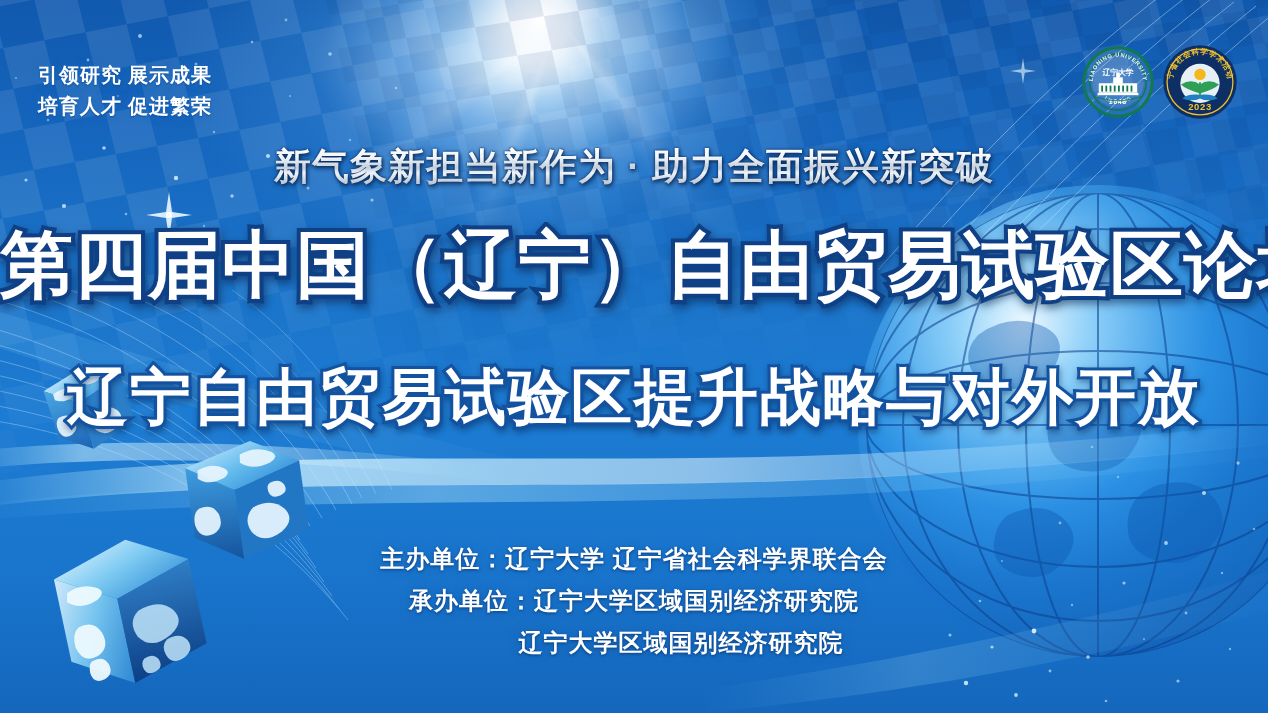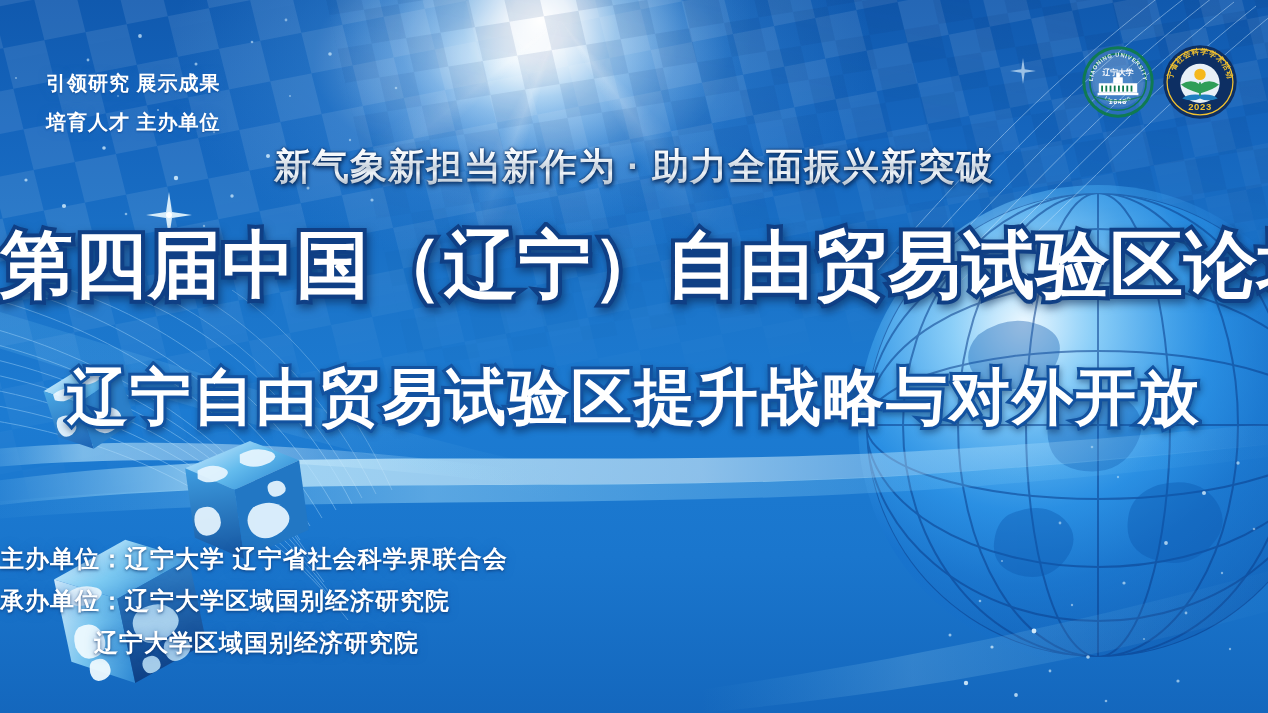--- a/index.html
+++ b/index.html
@@ -82,21 +82,21 @@
   .sparkle{position:absolute;pointer-events:none;}
 
   
   .slogan{
     position:absolute;left:38px;top:60px;
     color:#ffffff;font-size:20px;line-height:31px;font-weight:700;
     letter-spacing:1px;
     text-shadow:0 0 9px rgba(30,110,200,.85), 0 1px 2px rgba(8,50,110,.6);
     white-space:nowrap;
   }
-  .slogan div{margin:8px;}
+  .slogan div{margin:0;font-family:Liberation Serif, serif;}
 
   .tagline{
     position:absolute;left:0;top:142px;width:1268px;text-align:center;
     font-size:37px;font-weight:700;letter-spacing:1px;
     background:linear-gradient(180deg,#ffffff 0%,#f2f6fa 30%,#c3cfdb 52%,#eef3f8 62%,#aebccb 88%,#dfe8f0 100%);
     -webkit-background-clip:text;background-clip:text;
     color:transparent;-webkit-text-fill-color:transparent;
     filter:drop-shadow(0 0 1px rgba(8,40,90,.95)) drop-shadow(1px 2px 2px rgba(5,35,80,.85));
     white-space:nowrap;
   }
@@ -122,21 +122,21 @@
   .subtitle-wrap{position:absolute;left:0;top:367px;width:1268px;text-align:center;white-space:nowrap;}
   .subtitle-stroke,.subtitle-fill{font-size:61px;font-weight:700;letter-spacing:2px;line-height:1;}
   .subtitle-stroke{
     position:absolute;left:0;top:0;width:100%;
     color:#1252a0;-webkit-text-stroke:6px #1252a0;
     filter:drop-shadow(1px 3px 3px rgba(5,30,70,.45));
   }
   .subtitle-fill{position:relative;color:#ffffff;}
 
   .orgs{
-    position:absolute;left:0;top:538px;width:1268px;
+    position:absolute;left:0;top:538px;width:1268px;text-align:center;
     color:#ffffff;font-size:24px;font-weight:700;line-height:42px;letter-spacing:1px;
     text-shadow:0 1px 3px rgba(6,45,100,.75), 0 0 10px rgba(20,90,180,.5);
   }
   .orgs .l1,.orgs .l2,.orgs .l3{white-space:nowrap;}
   .orgs .l3{padding-left:94px;}
 
   
   .logos{position:absolute;right:30px;top:44px;display:flex;align-items:center;gap:8px;}
   .logo{display:block;}
 </style>
@@ -392,21 +392,21 @@
       <g fill="#bfe4fa" opacity=".85">
         <path d="M96 92 q22 -8 34 6 q10 14 -7 24 q-22 12 -33 -5 q-7 -16 6 -25 z"></path>
         <path d="M118 126 q14 -5 20 5 q5 10 -6 16 q-14 6 -18 -6 q-3 -10 4 -15 z"></path>
         <path d="M92 140 q10 -4 14 4 q3 8 -5 11 q-10 3 -12 -6 q-1 -6 3 -9 z"></path>
       </g>
     </g>
   </svg>
 
   <div class="slogan">
     <div>引领研究  展示成果</div>
-    <div>培育人才  主办单位</div>
+    <div>培育人才  促进繁荣</div>
   </div>
 
   <div class="tagline-outline">新气象新担当新作为 · 助力全面振兴新突破</div>
   <div class="tagline">新气象新担当新作为 · 助力全面振兴新突破</div>
 
   <div class="title-wrap">
     <div class="title-stroke">第四届中国（辽宁）自由贸易试验区论坛</div>
     <div class="title-fill">第四届中国（辽宁）自由贸易试验区论坛</div>
   </div>
 

